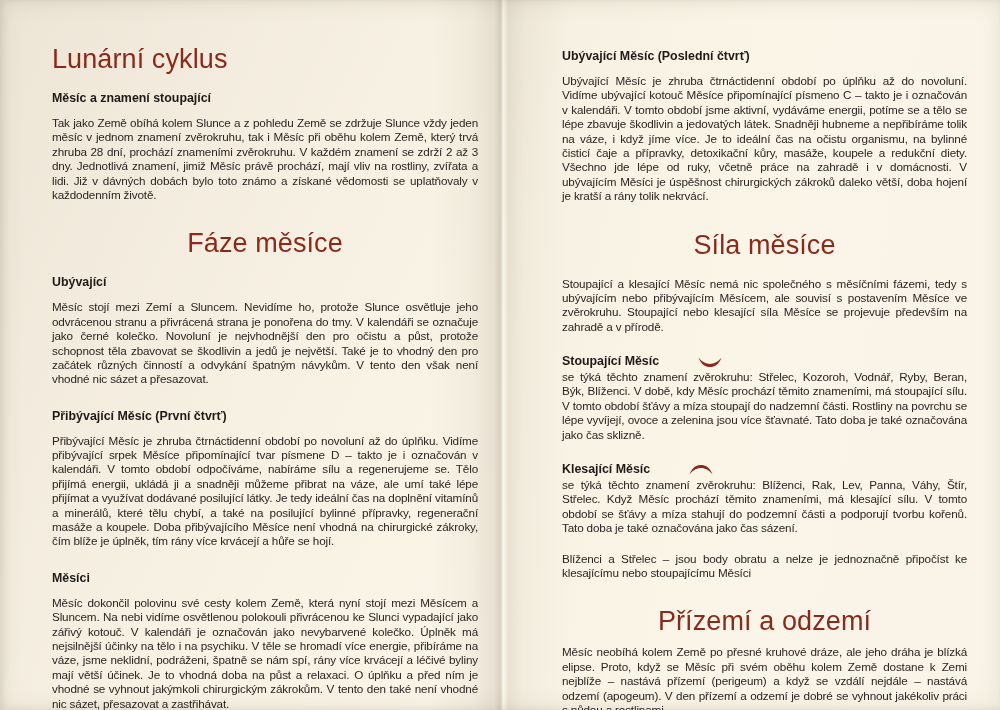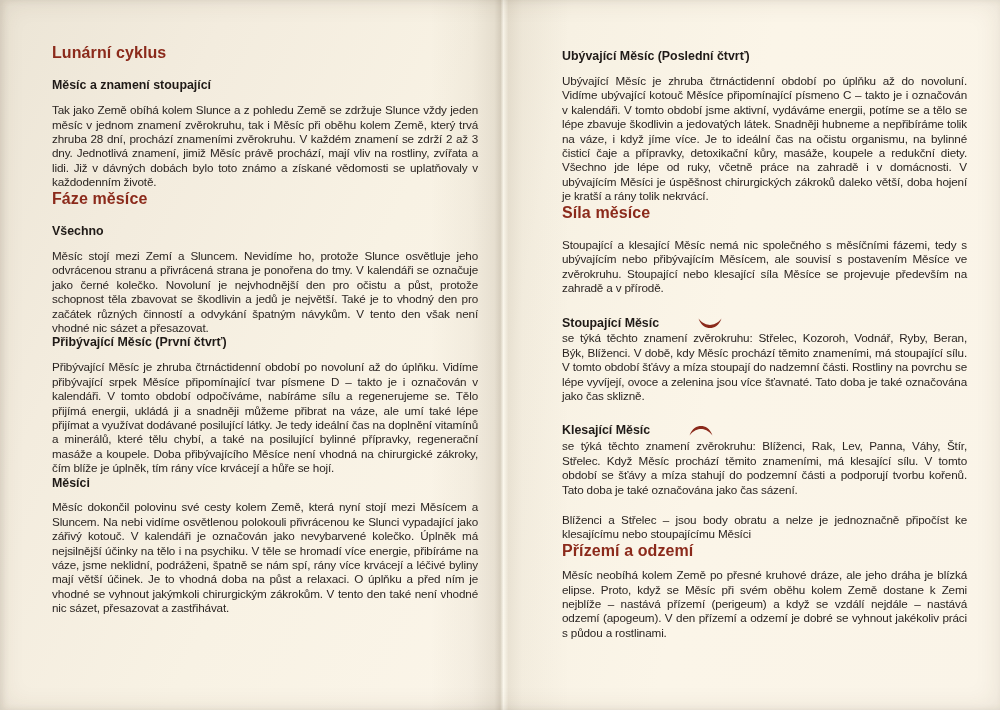--- a/index.html
+++ b/index.html
@@ -45,22 +45,22 @@
     position:absolute;inset:0;pointer-events:none;
     box-shadow:inset 0 0 26px rgba(70,52,28,0.10), inset 3px 0 6px rgba(70,52,28,0.10);
   }
   .content{
     position:relative;height:100%;
   }
   .page.left .content{padding:0 22px 0 52px;}
   .page.right .content{padding:0 33px 0 62px;}
 
   h1{
-    font-size:16px;
-    font-weight:bold;
+    font-size:27px;
+    font-weight:normal;
     color:var(--accent);
     letter-spacing:0.1px;
     line-height:1.15;
   }
   h3{
     font-size:12.4px;
     font-weight:bold;
     color:var(--head);
     line-height:1.2;
   }
@@ -69,22 +69,22 @@
     line-height:14.4px;
     letter-spacing:-0.15px;
     color:var(--text);
     text-align:justify;
     hyphens:auto;
   }
   
   .t-top{margin-top:44px;}
   .mt-sub{margin-top:16px;}
   .mt-body{margin-top:10px;}
-  .mt-h1{}
-  .mt-sub2{}
+  .mt-h1{margin-top:26px;text-align:center;}
+  .mt-sub2{margin-top:22px;}
   
   .r-top{margin-top:49px;}
   .subrow{
     display:flex;align-items:center;
     margin-top:20px;
   }
   .subrow .moon{
     margin-left:38px;
     display:inline-flex;
   }
@@ -101,21 +101,21 @@
 
   <div class="page left">
     <div class="content">
       <h1 class="t-top">Lunární cyklus</h1>
 
       <h3 class="mt-sub">Měsíc a znamení stoupající</h3>
       <p class="mt-body">Tak jako Země obíhá kolem Slunce a z pohledu Země se zdržuje Slunce vždy jeden měsíc v jednom znamení zvěrokruhu, tak i Měsíc při oběhu kolem Země, který trvá zhruba 28 dní, prochází znameními zvěrokruhu. V každém znamení se zdrží 2 až 3 dny. Jednotlivá znamení, jimiž Měsíc právě prochází, mají vliv na rostliny, zvířata a lidi. Již v dávných dobách bylo toto známo a získané vědomosti se uplatňovaly v každodenním životě.</p>
 
       <h1 class="mt-h1">Fáze měsíce</h1>
 
-      <h3 class="mt-sub">Všechno</h3>
+      <h3 class="mt-sub">Ubývající</h3>
       <p class="mt-body">Měsíc stojí mezi Zemí a Sluncem. Nevidíme ho, protože Slunce osvětluje jeho odvrácenou stranu a přivrácená strana je ponořena do tmy. V kalendáři se označuje jako černé kolečko. Novoluní je nejvhodnější den pro očistu a půst, protože schopnost těla zbavovat se škodlivin a jedů je největší. Také je to vhodný den pro začátek různých činností a odvykání špatným návykům. V tento den však není vhodné nic sázet a přesazovat.</p>
 
       <h3 class="mt-sub2">Přibývající Měsíc (První čtvrť)</h3>
       <p class="mt-body">Přibývající Měsíc je zhruba čtrnáctidenní období po novoluní až do úplňku. Vidíme přibývající srpek Měsíce připomínající tvar písmene D – takto je i označován v kalendáři. V tomto období odpočíváme, nabíráme sílu a regenerujeme se. Tělo přijímá energii, ukládá ji a snadněji můžeme přibrat na váze, ale umí také lépe přijímat a využívat dodávané posilující látky. Je tedy ideální čas na doplnění vitamínů a minerálů, které tělu chybí, a také na posilující bylinné přípravky, regenerační masáže a koupele. Doba přibývajícího Měsíce není vhodná na chirurgické zákroky, čím blíže je úplněk, tím rány více krvácejí a hůře se hojí.</p>
 
       <h3 class="mt-sub2">Měsíci</h3>
       <p class="mt-body">Měsíc dokončil polovinu své cesty kolem Země, která nyní stojí mezi Měsícem a Sluncem. Na nebi vidíme osvětlenou polokouli přivrácenou ke Slunci vypadající jako zářivý kotouč. V kalendáři je označován jako nevybarvené kolečko. Úplněk má nejsilnější účinky na tělo i na psychiku. V těle se hromadí více energie, přibíráme na váze, jsme neklidní, podráženi, špatně se nám spí, rány více krvácejí a léčivé byliny mají větší účinek. Je to vhodná doba na půst a relaxaci. O úplňku a před ním je vhodné se vyhnout jakýmkoli chirurgickým zákrokům. V tento den také není vhodné nic sázet, přesazovat a zastřihávat.</p>
     </div>
   </div>
 

